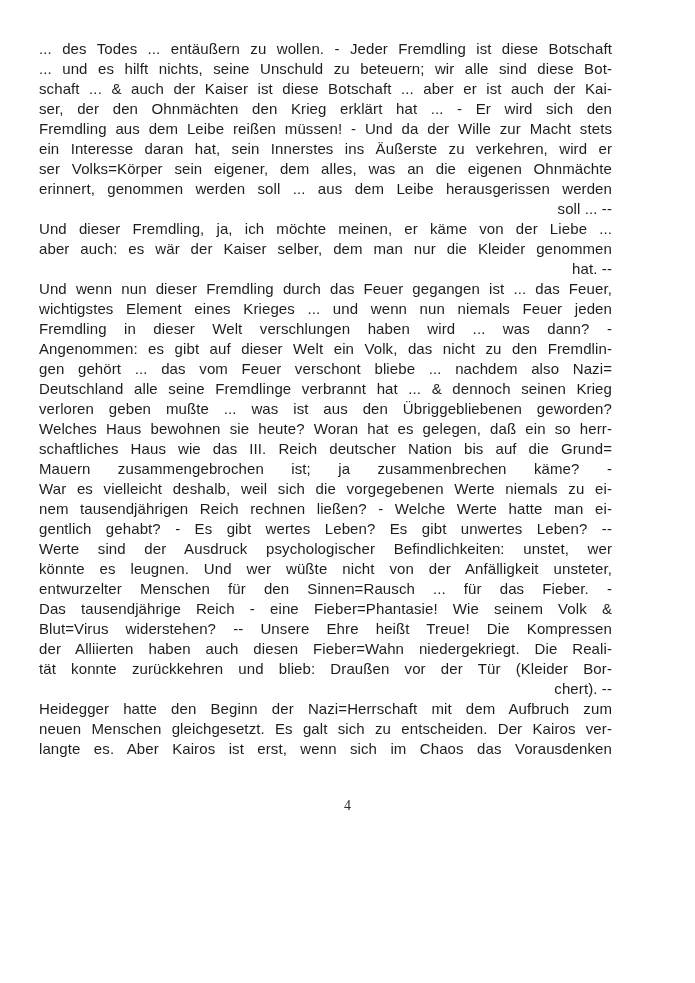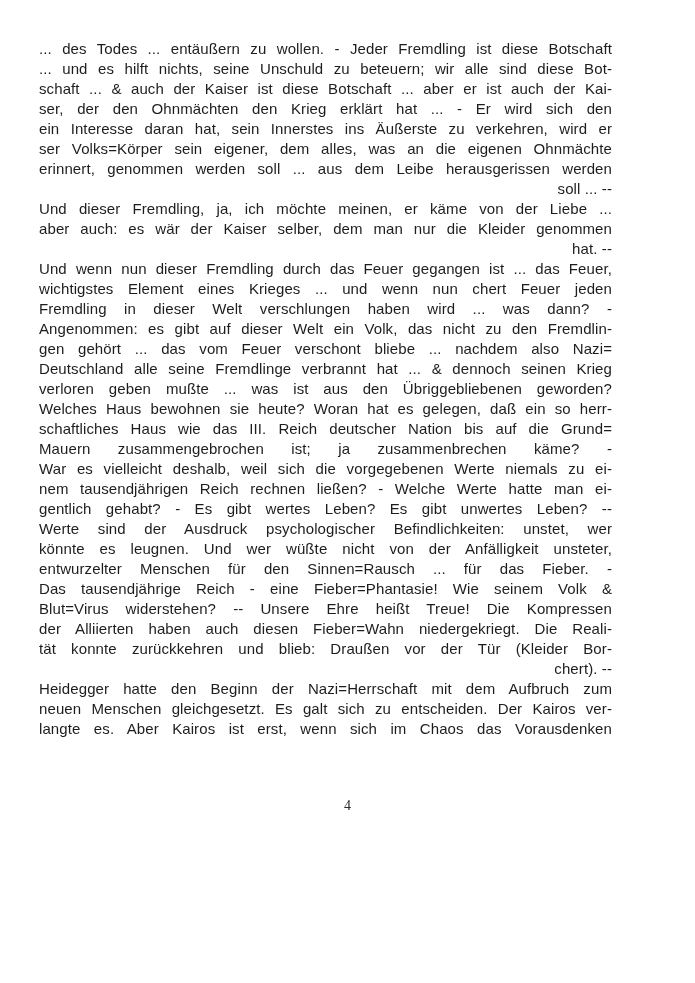--- a/index.html
+++ b/index.html
@@ -56,29 +56,30 @@
 </style>
 </head>
 <body>
 
 <div class="page">
   <div class="textblock" id="textblock">
       <div class="line just">... des Todes ... entäußern zu wollen. - Jeder Fremdling ist diese Botschaft</div>
       <div class="line just">... und es hilft nichts, seine Unschuld zu beteuern; wir alle sind diese Bot-</div>
       <div class="line just">schaft ... &amp; auch der Kaiser ist diese Botschaft ... aber er ist auch der Kai-</div>
       <div class="line just">ser, der den Ohnmächten den Krieg erklärt hat ... - Er wird sich den</div>
+      <div class="line just">Fremdling aus dem Leibe reißen müssen! - Und da der Wille zur Macht stets</div>
       <div class="line just">ein Interesse daran hat, sein Innerstes ins Äußerste zu verkehren, wird er</div>
       <div class="line just">ser Volks=Körper sein eigener, dem alles, was an die eigenen Ohnmächte</div>
       <div class="line just">erinnert, genommen werden soll ... aus dem Leibe herausgerissen werden</div>
       <div class="line">soll ... --</div>
       <div class="line just">Und dieser Fremdling, ja, ich möchte meinen, er käme von der Liebe ...</div>
       <div class="line just">aber auch: es wär der Kaiser selber, dem man nur die Kleider genommen</div>
       <div class="line">hat. --</div>
       <div class="line just">Und wenn nun dieser Fremdling durch das Feuer gegangen ist ... das Feuer,</div>
-      <div class="line just">wichtigstes Element eines Krieges ... und wenn nun chert Feuer jeden</div>
+      <div class="line just">wichtigstes Element eines Krieges ... und wenn nun niemals Feuer jeden</div>
       <div class="line just">Fremdling in dieser Welt verschlungen haben wird ... was dann? -</div>
       <div class="line just">Angenommen: es gibt auf dieser Welt ein Volk, das nicht zu den Fremdlin-</div>
       <div class="line just">gen gehört ... das vom Feuer verschont bliebe ... nachdem also Nazi=</div>
       <div class="line just">Deutschland alle seine Fremdlinge verbrannt hat ... &amp; dennoch seinen Krieg</div>
       <div class="line just">verloren geben mußte ... was ist aus den Übriggebliebenen geworden?</div>
       <div class="line just">Welches Haus bewohnen sie heute? Woran hat es gelegen, daß ein so herr-</div>
       <div class="line just">schaftliches Haus wie das III. Reich deutscher Nation bis auf die Grund=</div>
       <div class="line just">Mauern zusammengebrochen ist; ja zusammenbrechen käme? -</div>
       <div class="line just">War es vielleicht deshalb, weil sich die vorgegebenen Werte niemals zu ei-</div>
       <div class="line just">nem tausendjährigen Reich rechnen ließen? - Welche Werte hatte man ei-</div>

